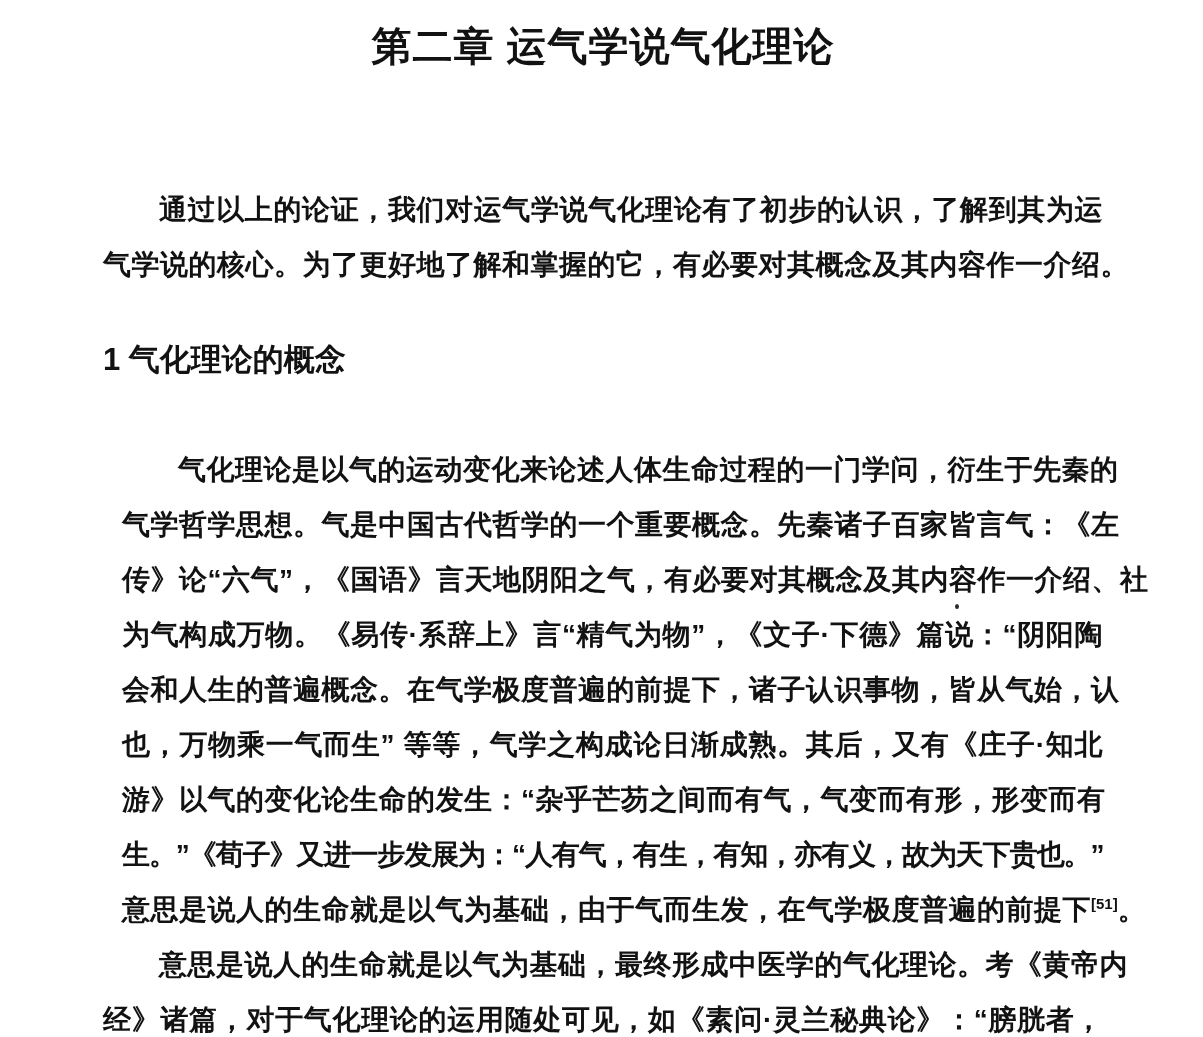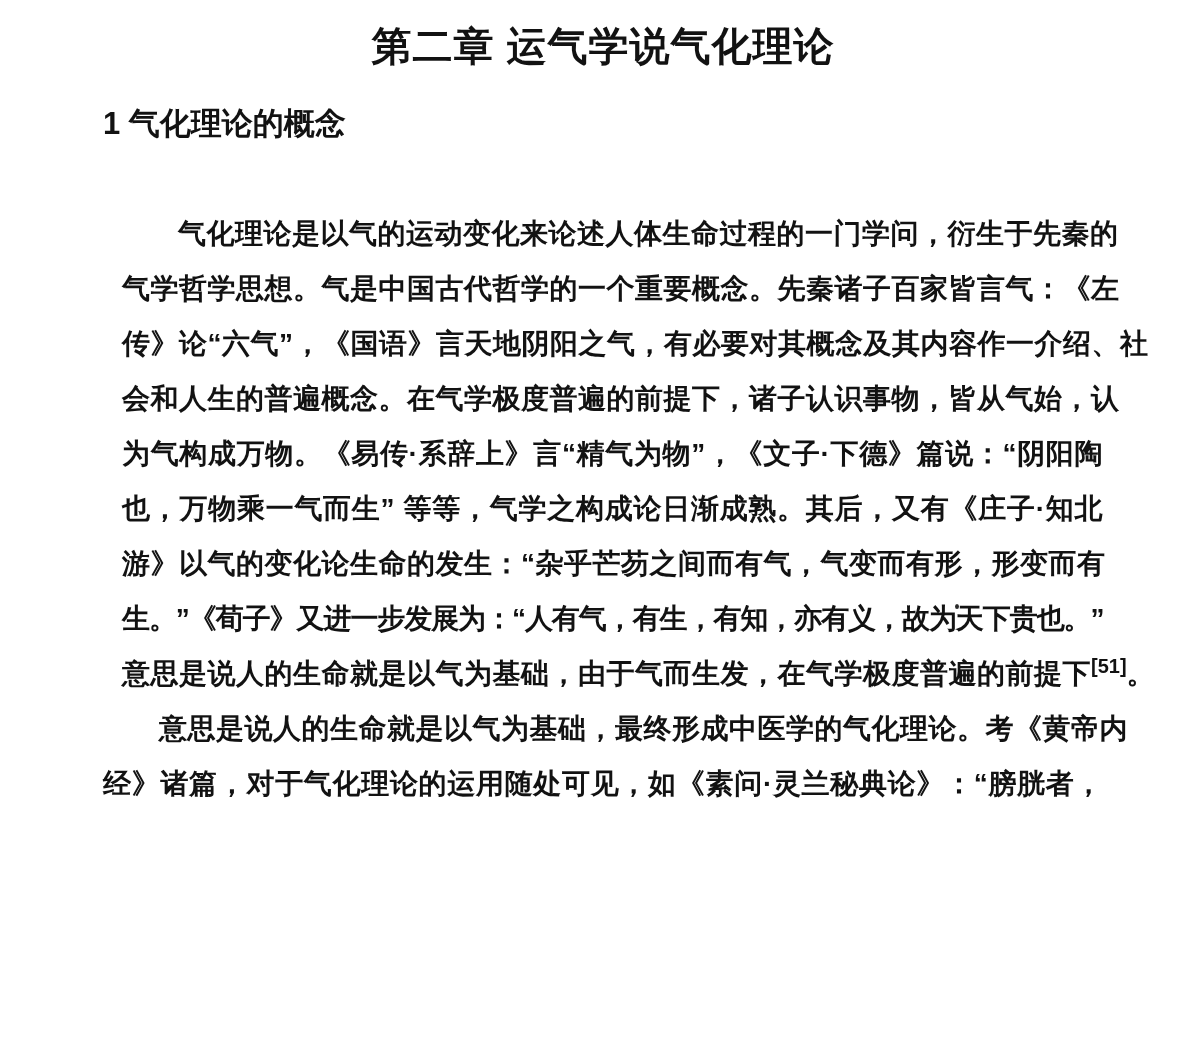--- a/index.html
+++ b/index.html
@@ -45,29 +45,29 @@
     line-height: 55px;
     text-align: justify;
     text-align-last: justify;
     text-justify: inter-character;
     white-space: nowrap;
     letter-spacing: 0.5px;
   }
   .line.indent { text-indent: 56px; }
   .line.tight { letter-spacing: -1.5px; }
   .section-heading {
-    margin-top: 34px;
+    margin-top: 48px;
     height: 40px;
     line-height: 40px;
     font-size: 31px;
     font-weight: 700;
     white-space: nowrap;
   }
   sup.citation {
-    font-size: 20px;
+    font-size: 15px;
     font-weight: 600;
     vertical-align: super;
     line-height: 0;
     letter-spacing: 0;
   }
   .stray-dot {
     position: absolute;
     left: 955px;
     top: 604px;
     width: 4px;
@@ -77,29 +77,33 @@
   }
 </style>
 </head>
 <body>
 
 <div class="page">
   <div class="content">
 
     <div class="chapter-title">第二章  运气学说气化理论</div>
 
+    <div class="para para-1">
+      <div class="line indent">通过以上的论证，我们对运气学说气化理论有了初步的认识，了解到其为运</div>
+      <div class="line">气学说的核心。为了更好地了解和掌握的它，有必要对其概念及其内容作一介绍。</div>
+    </div>
 
     <div class="section-heading">1  气化理论的概念</div>
 
     <div class="para para-2">
       <div class="line indent">气化理论是以气的运动变化来论述人体生命过程的一门学问，衍生于先秦的</div>
       <div class="line">气学哲学思想。气是中国古代哲学的一个重要概念。先秦诸子百家皆言气：《左</div>
       <div class="line">传》论“六气”，《国语》言天地阴阳之气，有必要对其概念及其内容作一介绍、社</div>
+      <div class="line">为气构成万物。《易传·系辞上》言“精气为物”，《文子·下德》篇说：“阴阳陶</div>
       <div class="line">会和人生的普遍概念。在气学极度普遍的前提下，诸子认识事物，皆从气始，认</div>
-      <div class="line">为气构成万物。《易传·系辞上》言“精气为物”，《文子·下德》篇说：“阴阳陶</div>
       <div class="line">也，万物乘一气而生” 等等，气学之构成论日渐成熟。其后，又有《庄子·知北</div>
       <div class="line">游》以气的变化论生命的发生：“杂乎芒芴之间而有气，气变而有形，形变而有</div>
       <div class="line tight">生。”《荀子》又进一步发展为：“人有气，有生，有知，亦有义，故为天下贵也。”</div>
       <div class="line">
         <span>意思是说人的生命就是以气为基础，由于气而生发，在气学极度普遍的前提下</span><sup class="citation">[51]</sup><span>。</span>
       </div>
     </div>
 
     <div class="para para-3">
       <div class="line indent">意思是说人的生命就是以气为基础，最终形成中医学的气化理论。考《黄帝内</div>

